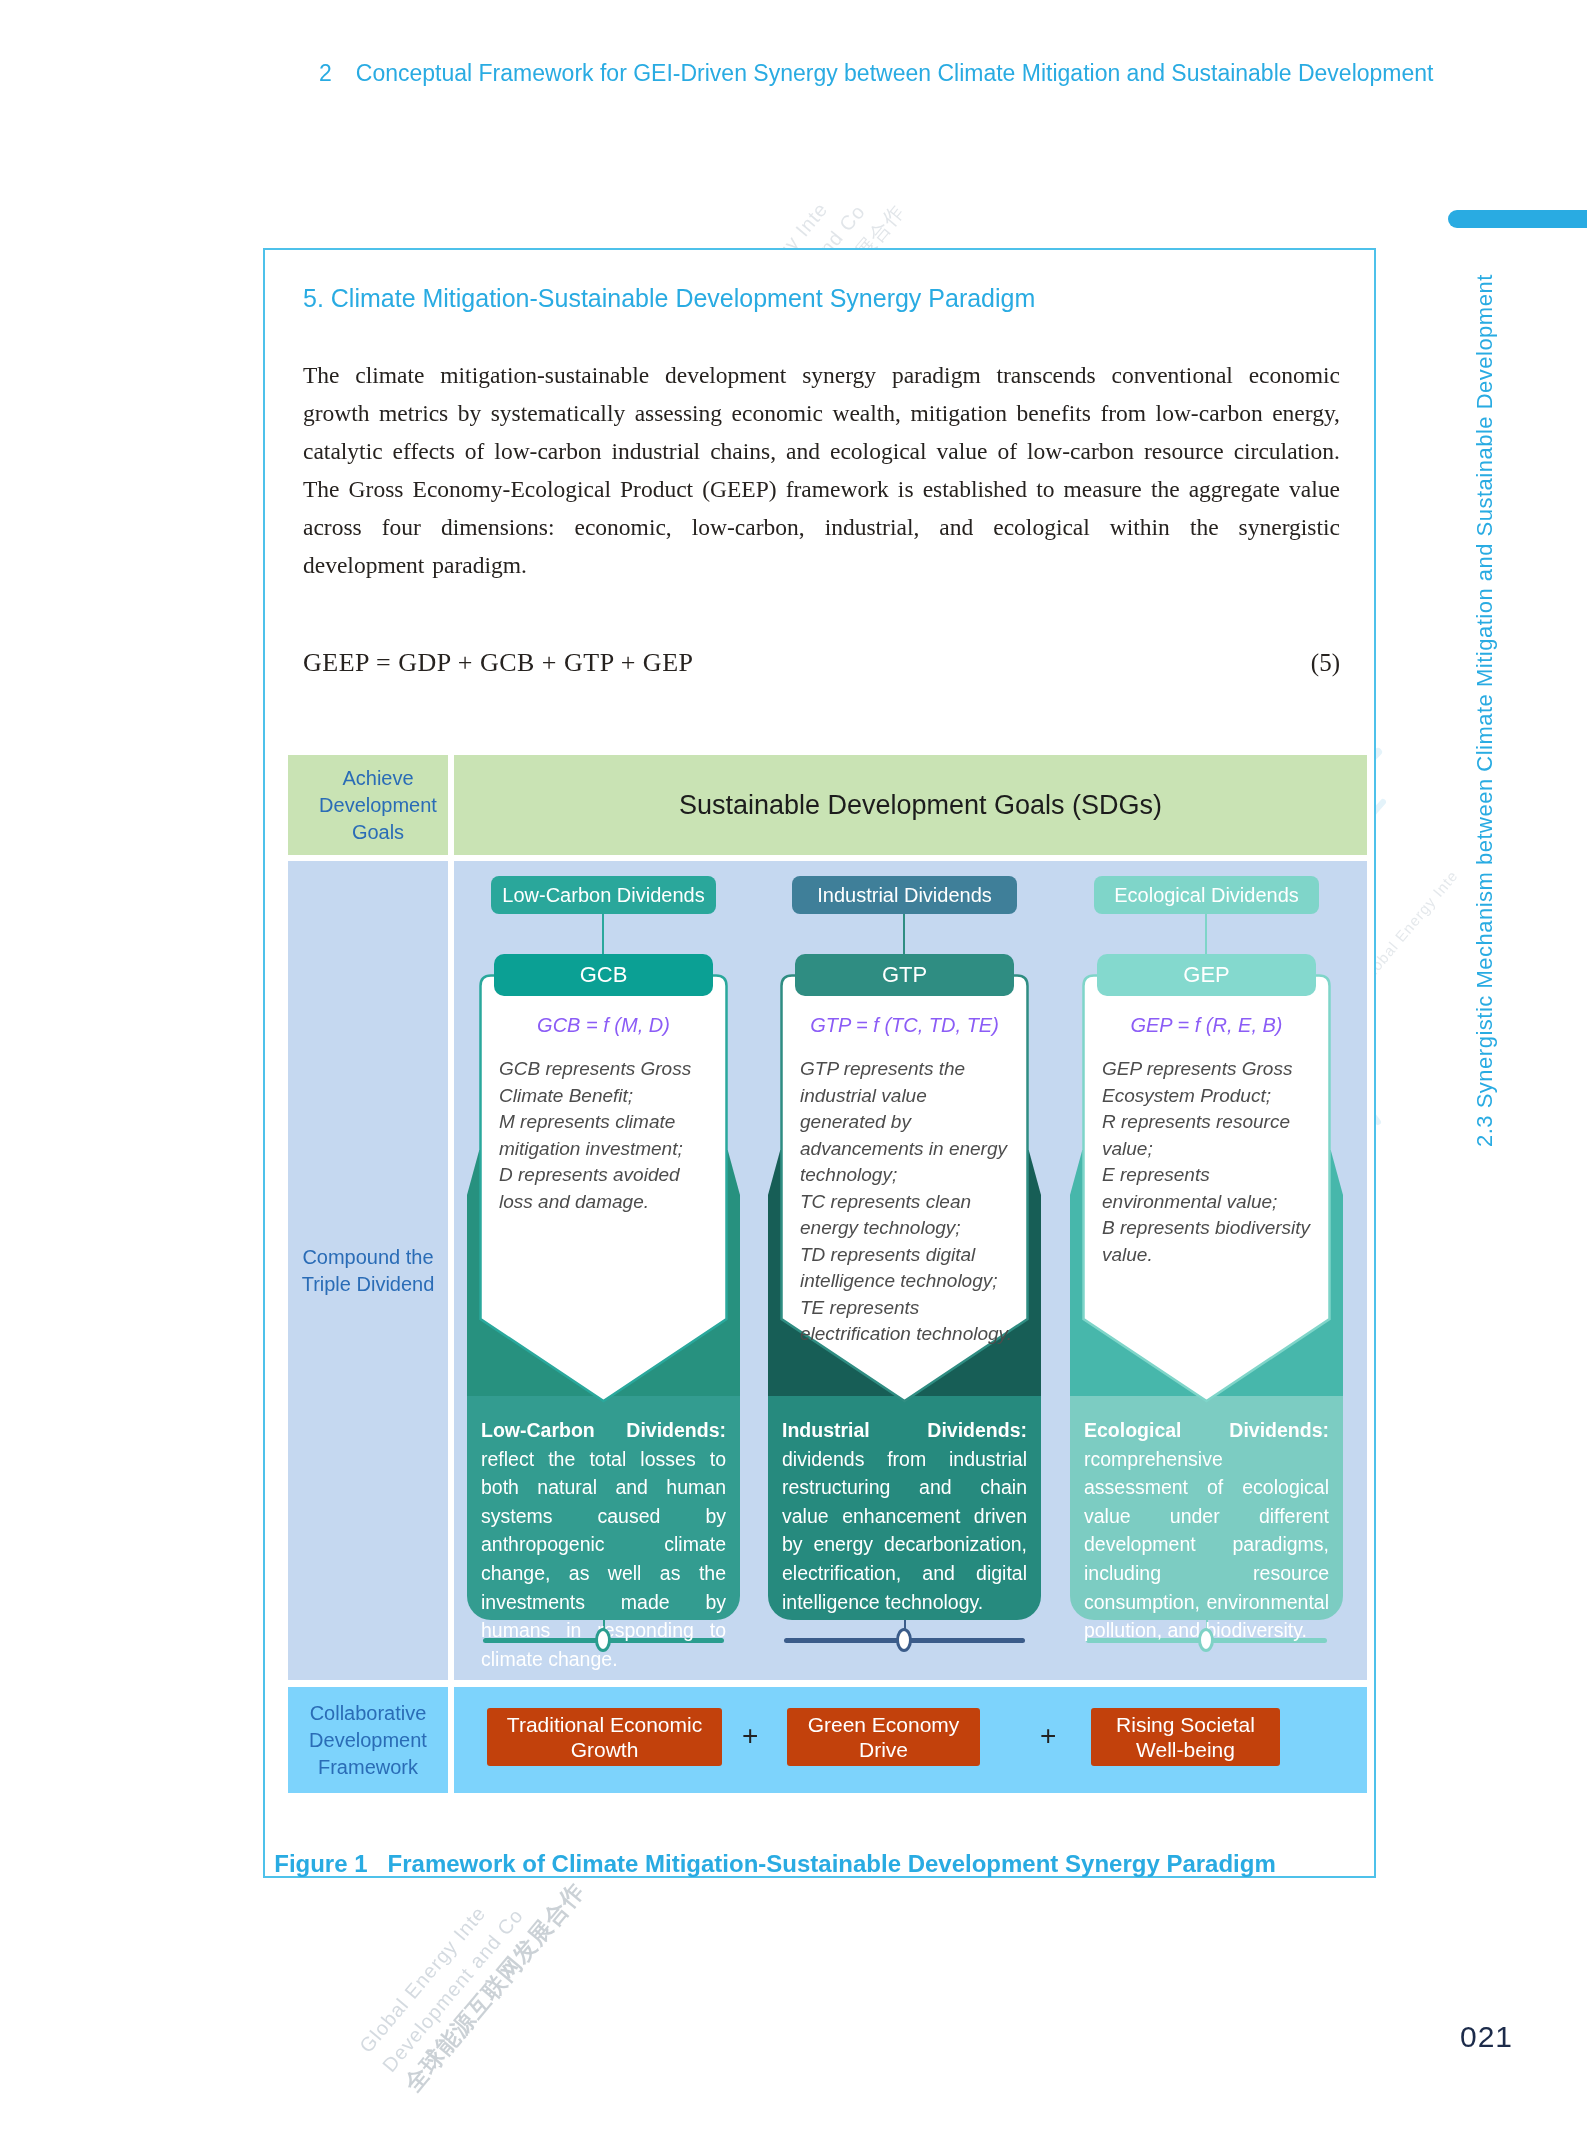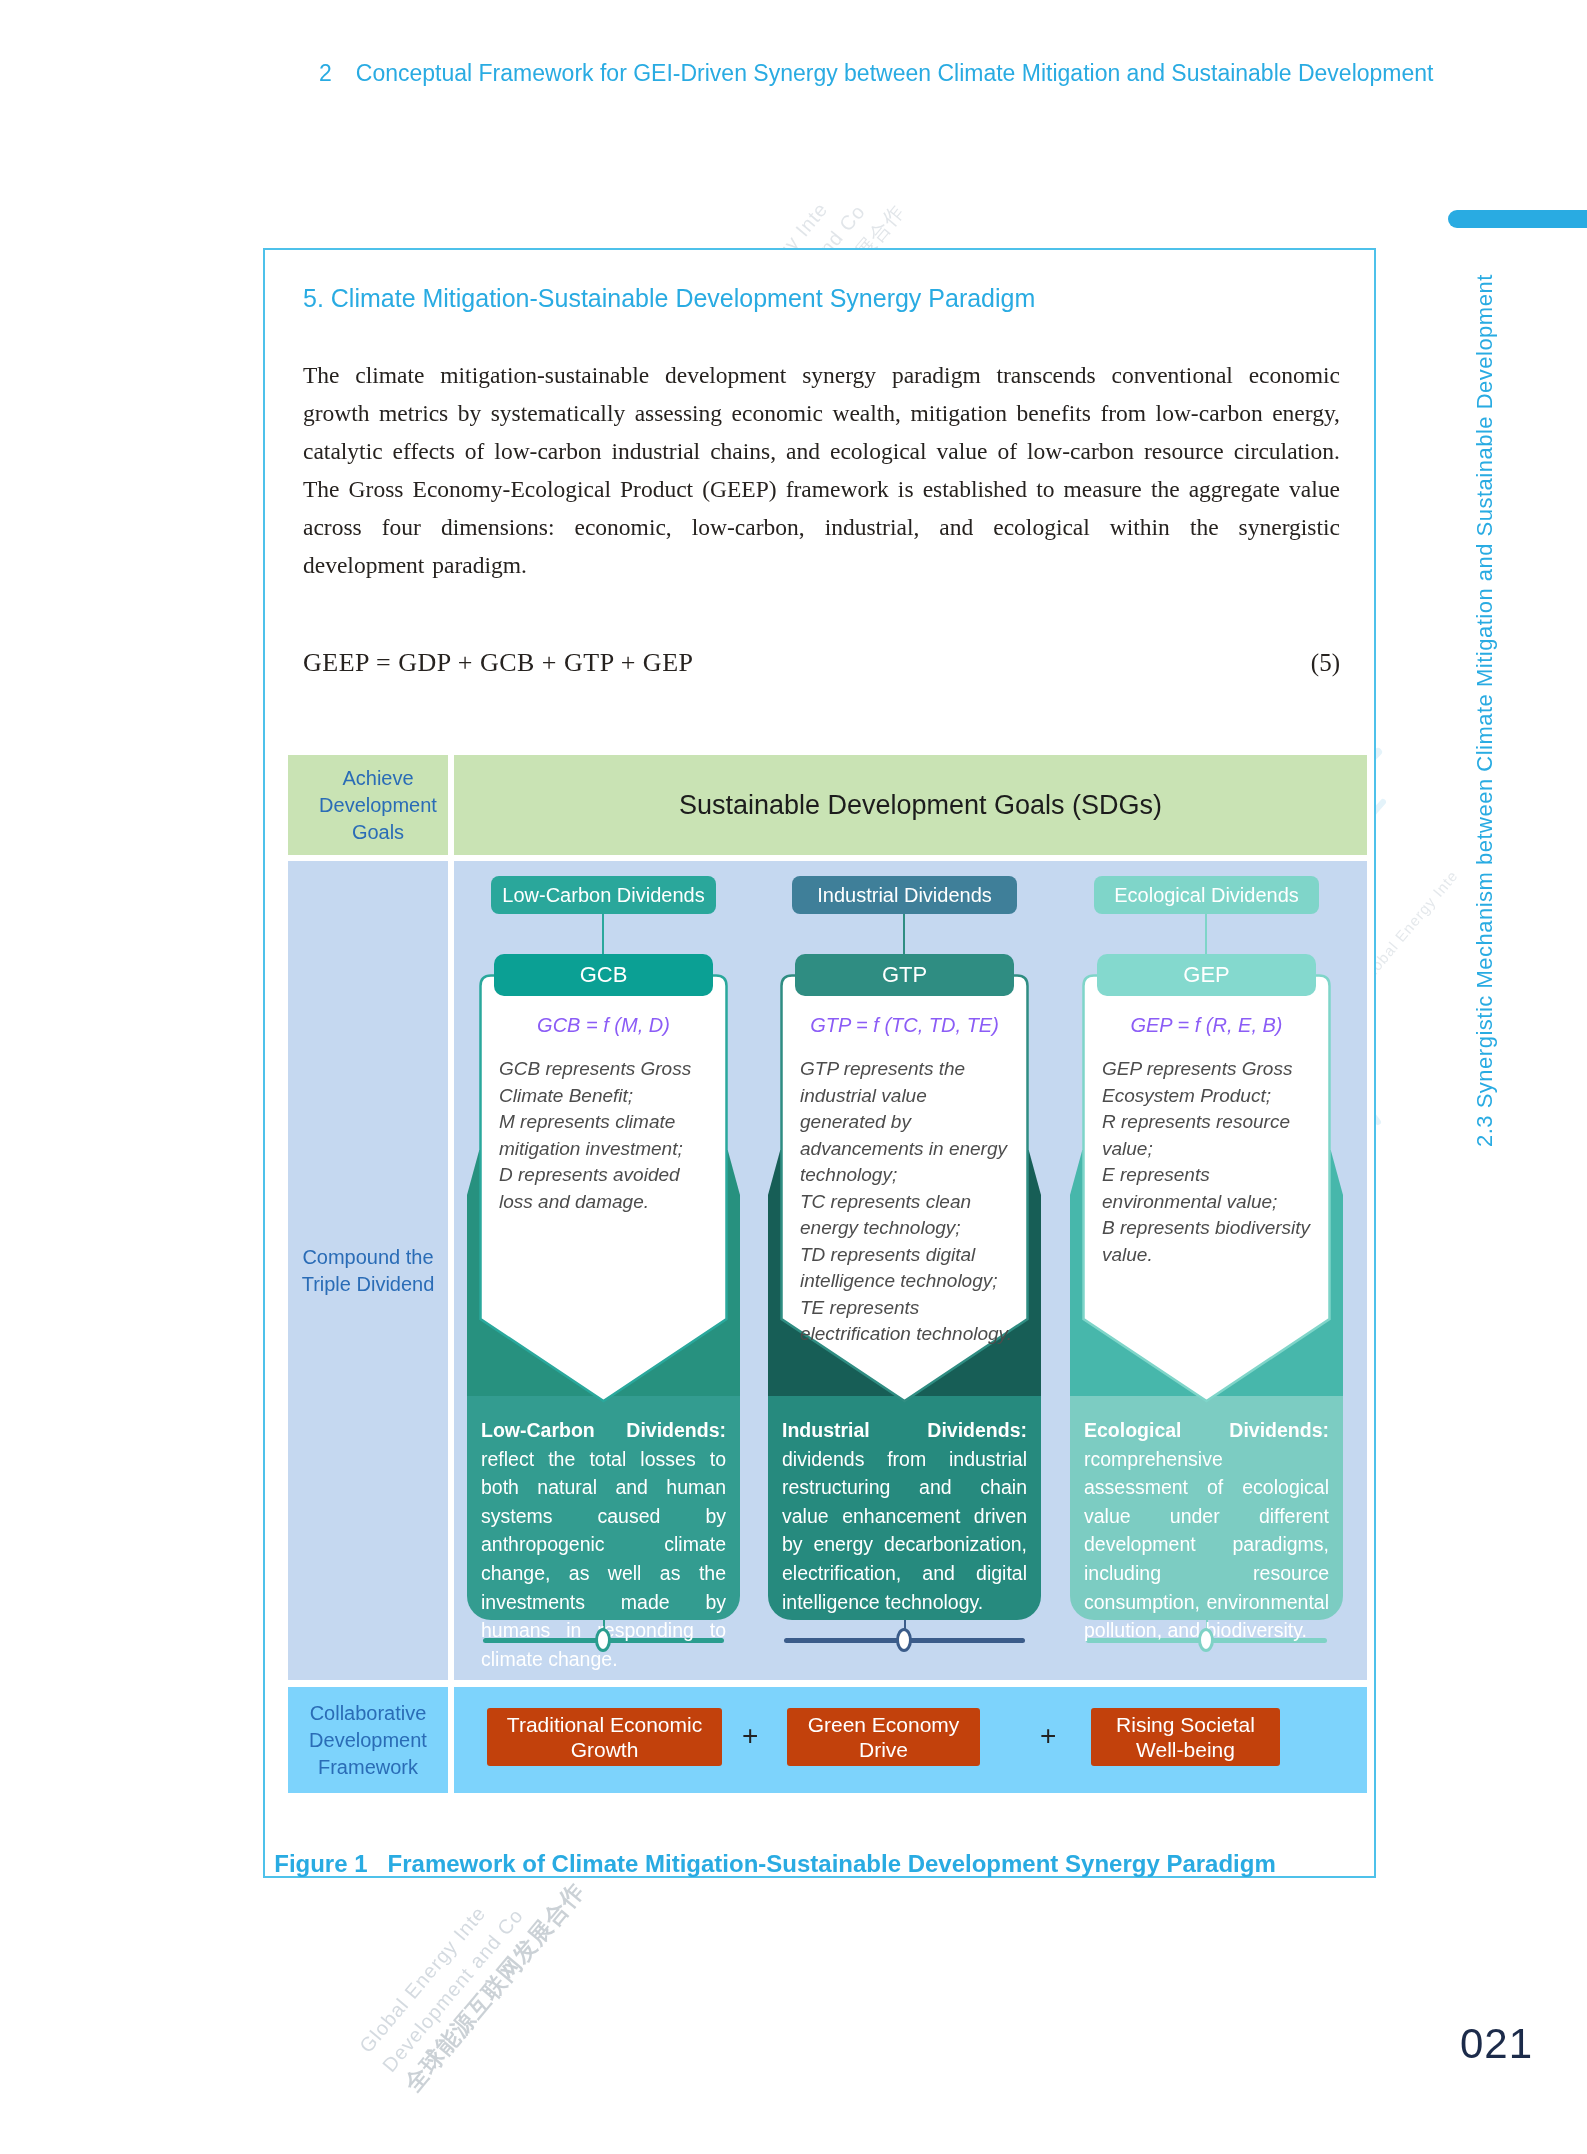--- a/index.html
+++ b/index.html
@@ -57,21 +57,21 @@
   .oval{left:128px;top:767px;width:16px;height:24px;border-radius:50%;background:#fff;border:3px solid var(--line);box-sizing:border-box;z-index:3;}
 
   
   .fw-btn{background:#c2410c;color:#fff;font-size:21px;line-height:25px;text-align:center;
           display:flex;align-items:center;justify-content:center;border-radius:3px;height:58px;top:1708px;}
   .fw-plus{top:1720px;font-size:28px;color:#222;font-weight:500;}
 
   .caption{left:263px;top:1814px;width:1024px;text-align:center;font-size:24px;font-weight:700;color:#29abe2;margin-top:36px;}
   .caption .cap-label{margin-right:20px;}
 
-  .page-number{left:1460px;top:2020px;font-size:42px;color:#1c2b4a;letter-spacing:1px;}
+  .page-number{left:1460px;top:2020px;font-size:30px;color:#1c2b4a;letter-spacing:1px;}
 
   
   .wm{pointer-events:none;}
   .wm-text{color:#96a5b3;font-size:20px;letter-spacing:1px;white-space:nowrap;line-height:30px;}
   .wm-top{left:694px;top:336px;transform:rotate(-50deg);transform-origin:left top;opacity:.28;}
   .wm-bottom{left:352px;top:2040px;transform:rotate(-50deg);transform-origin:left top;opacity:.4;}
   .wm-bottom .cn{font-size:23px;font-weight:700;color:#7e8e9a;}
   .wm-right-text{left:1352px;top:972px;transform:rotate(-50deg);transform-origin:left top;opacity:.25;font-size:15px;}
 </style>
 </head>

